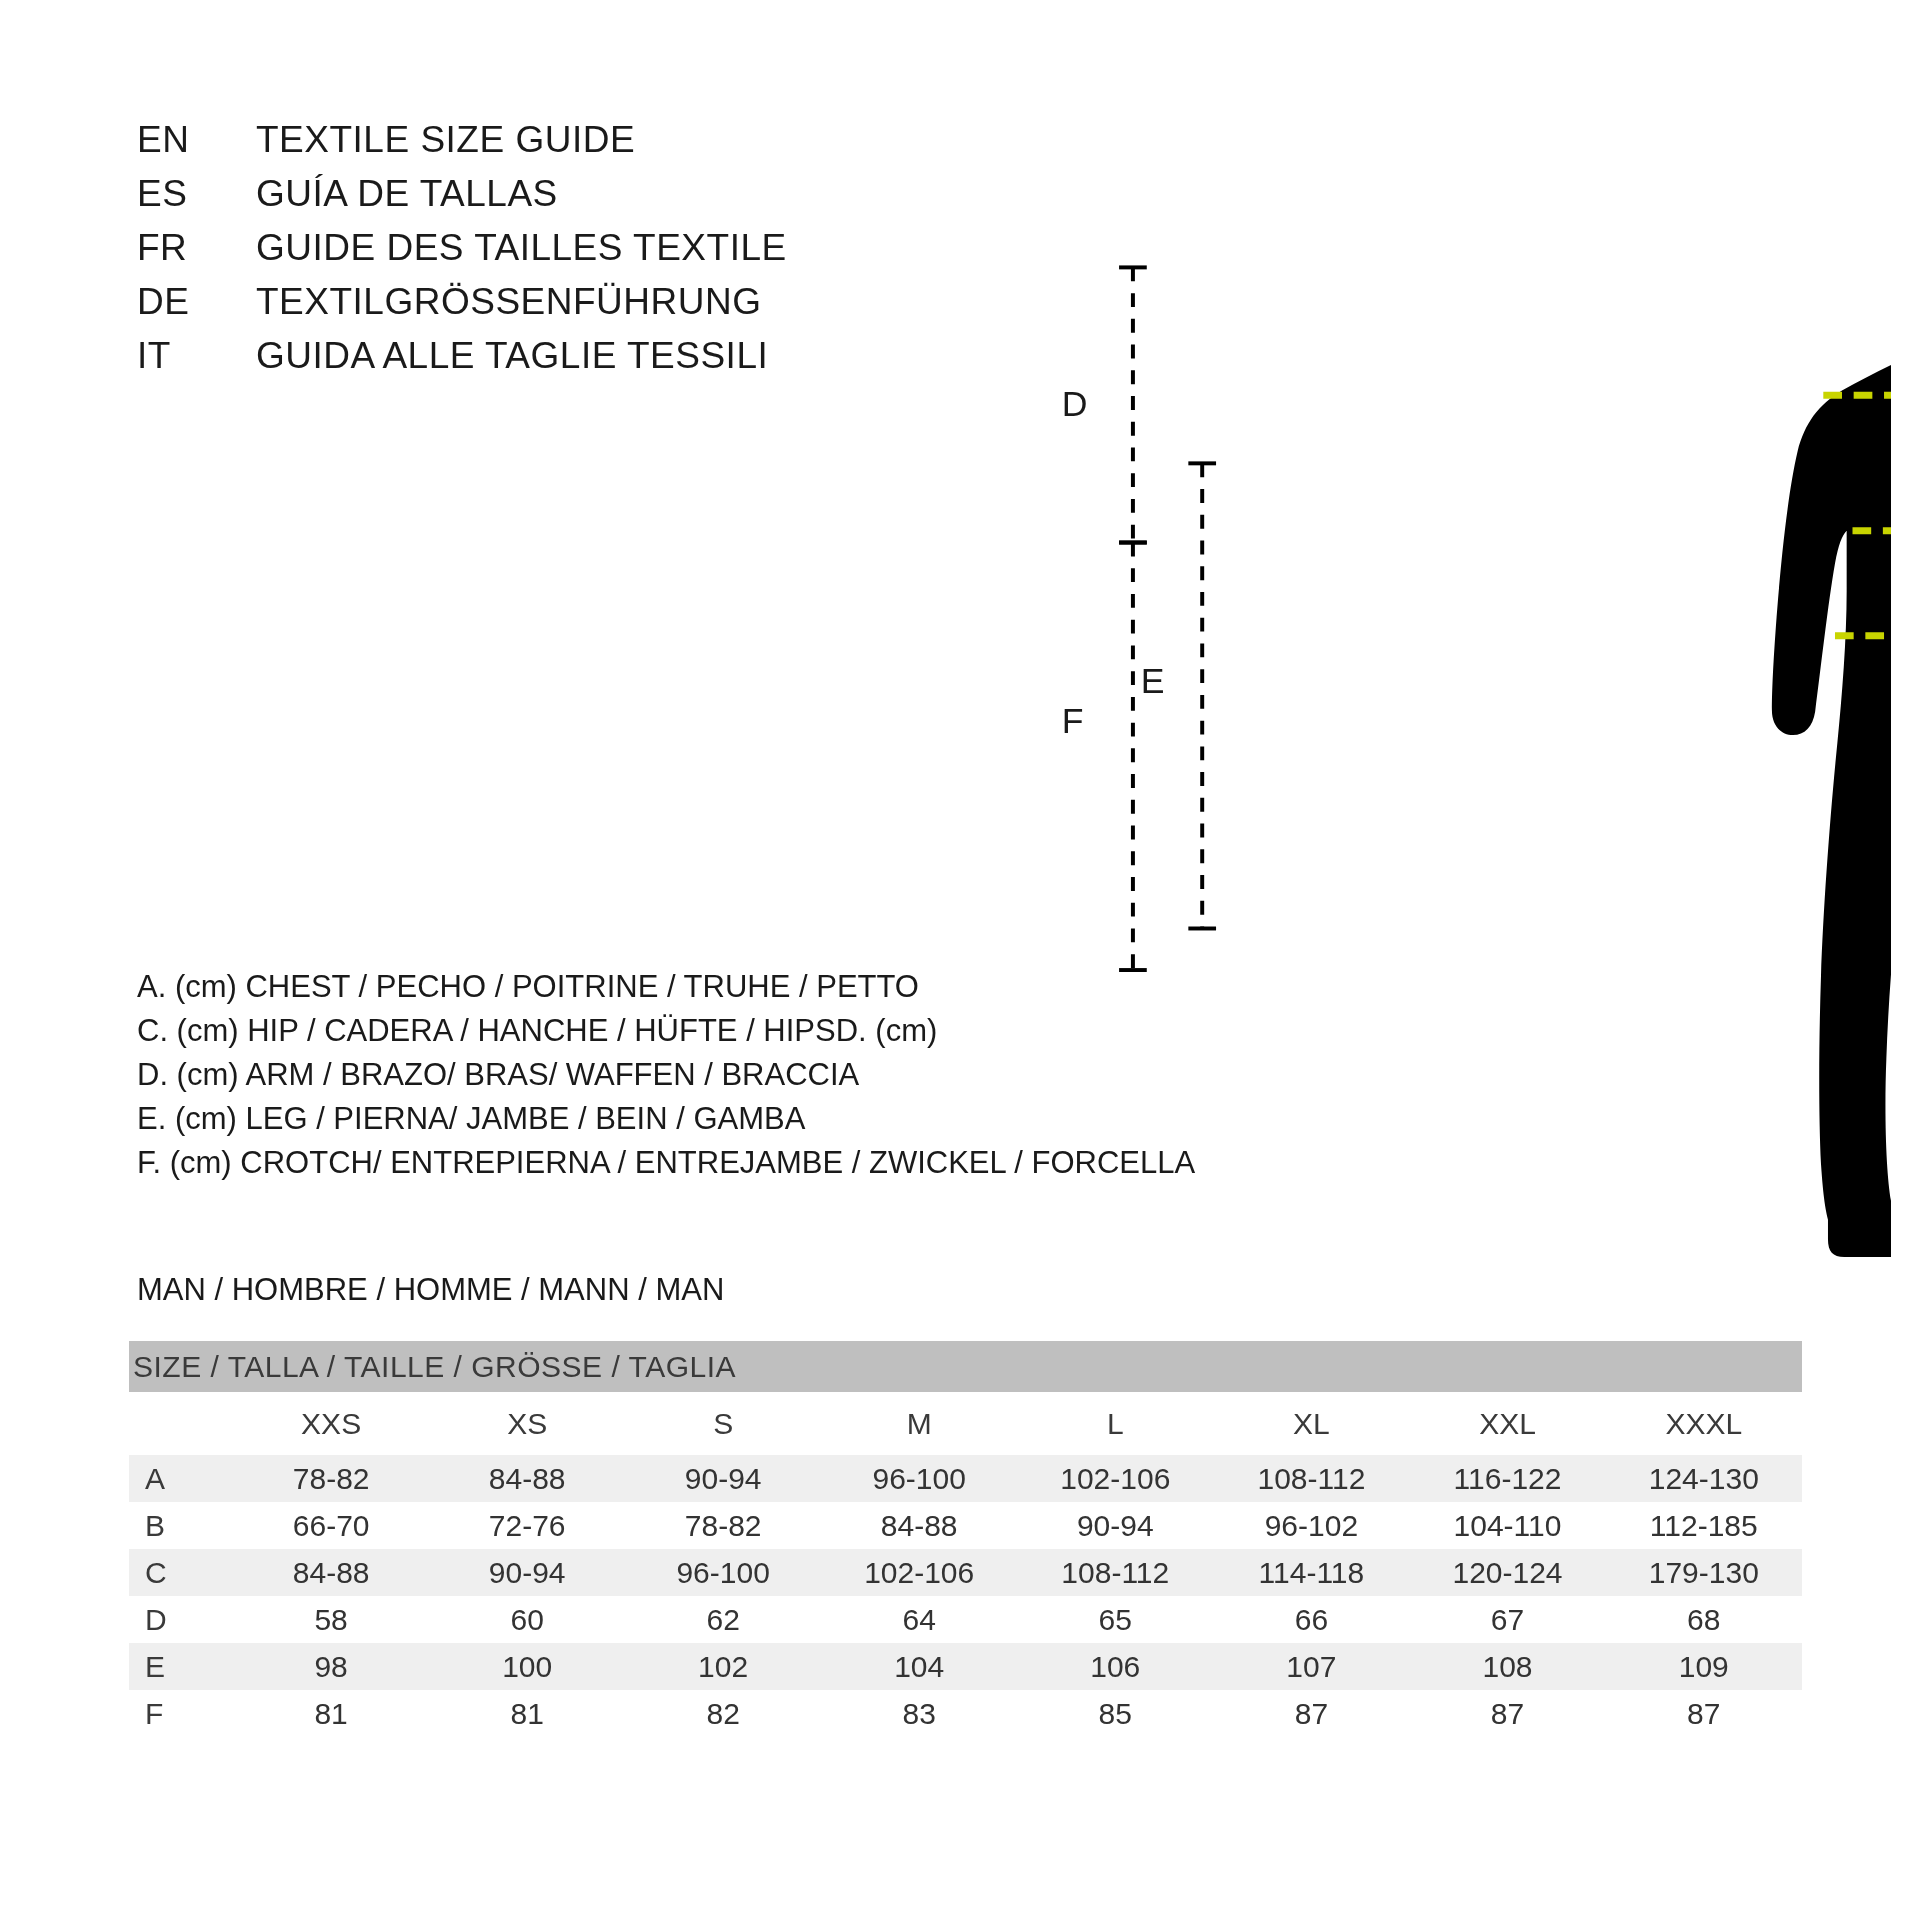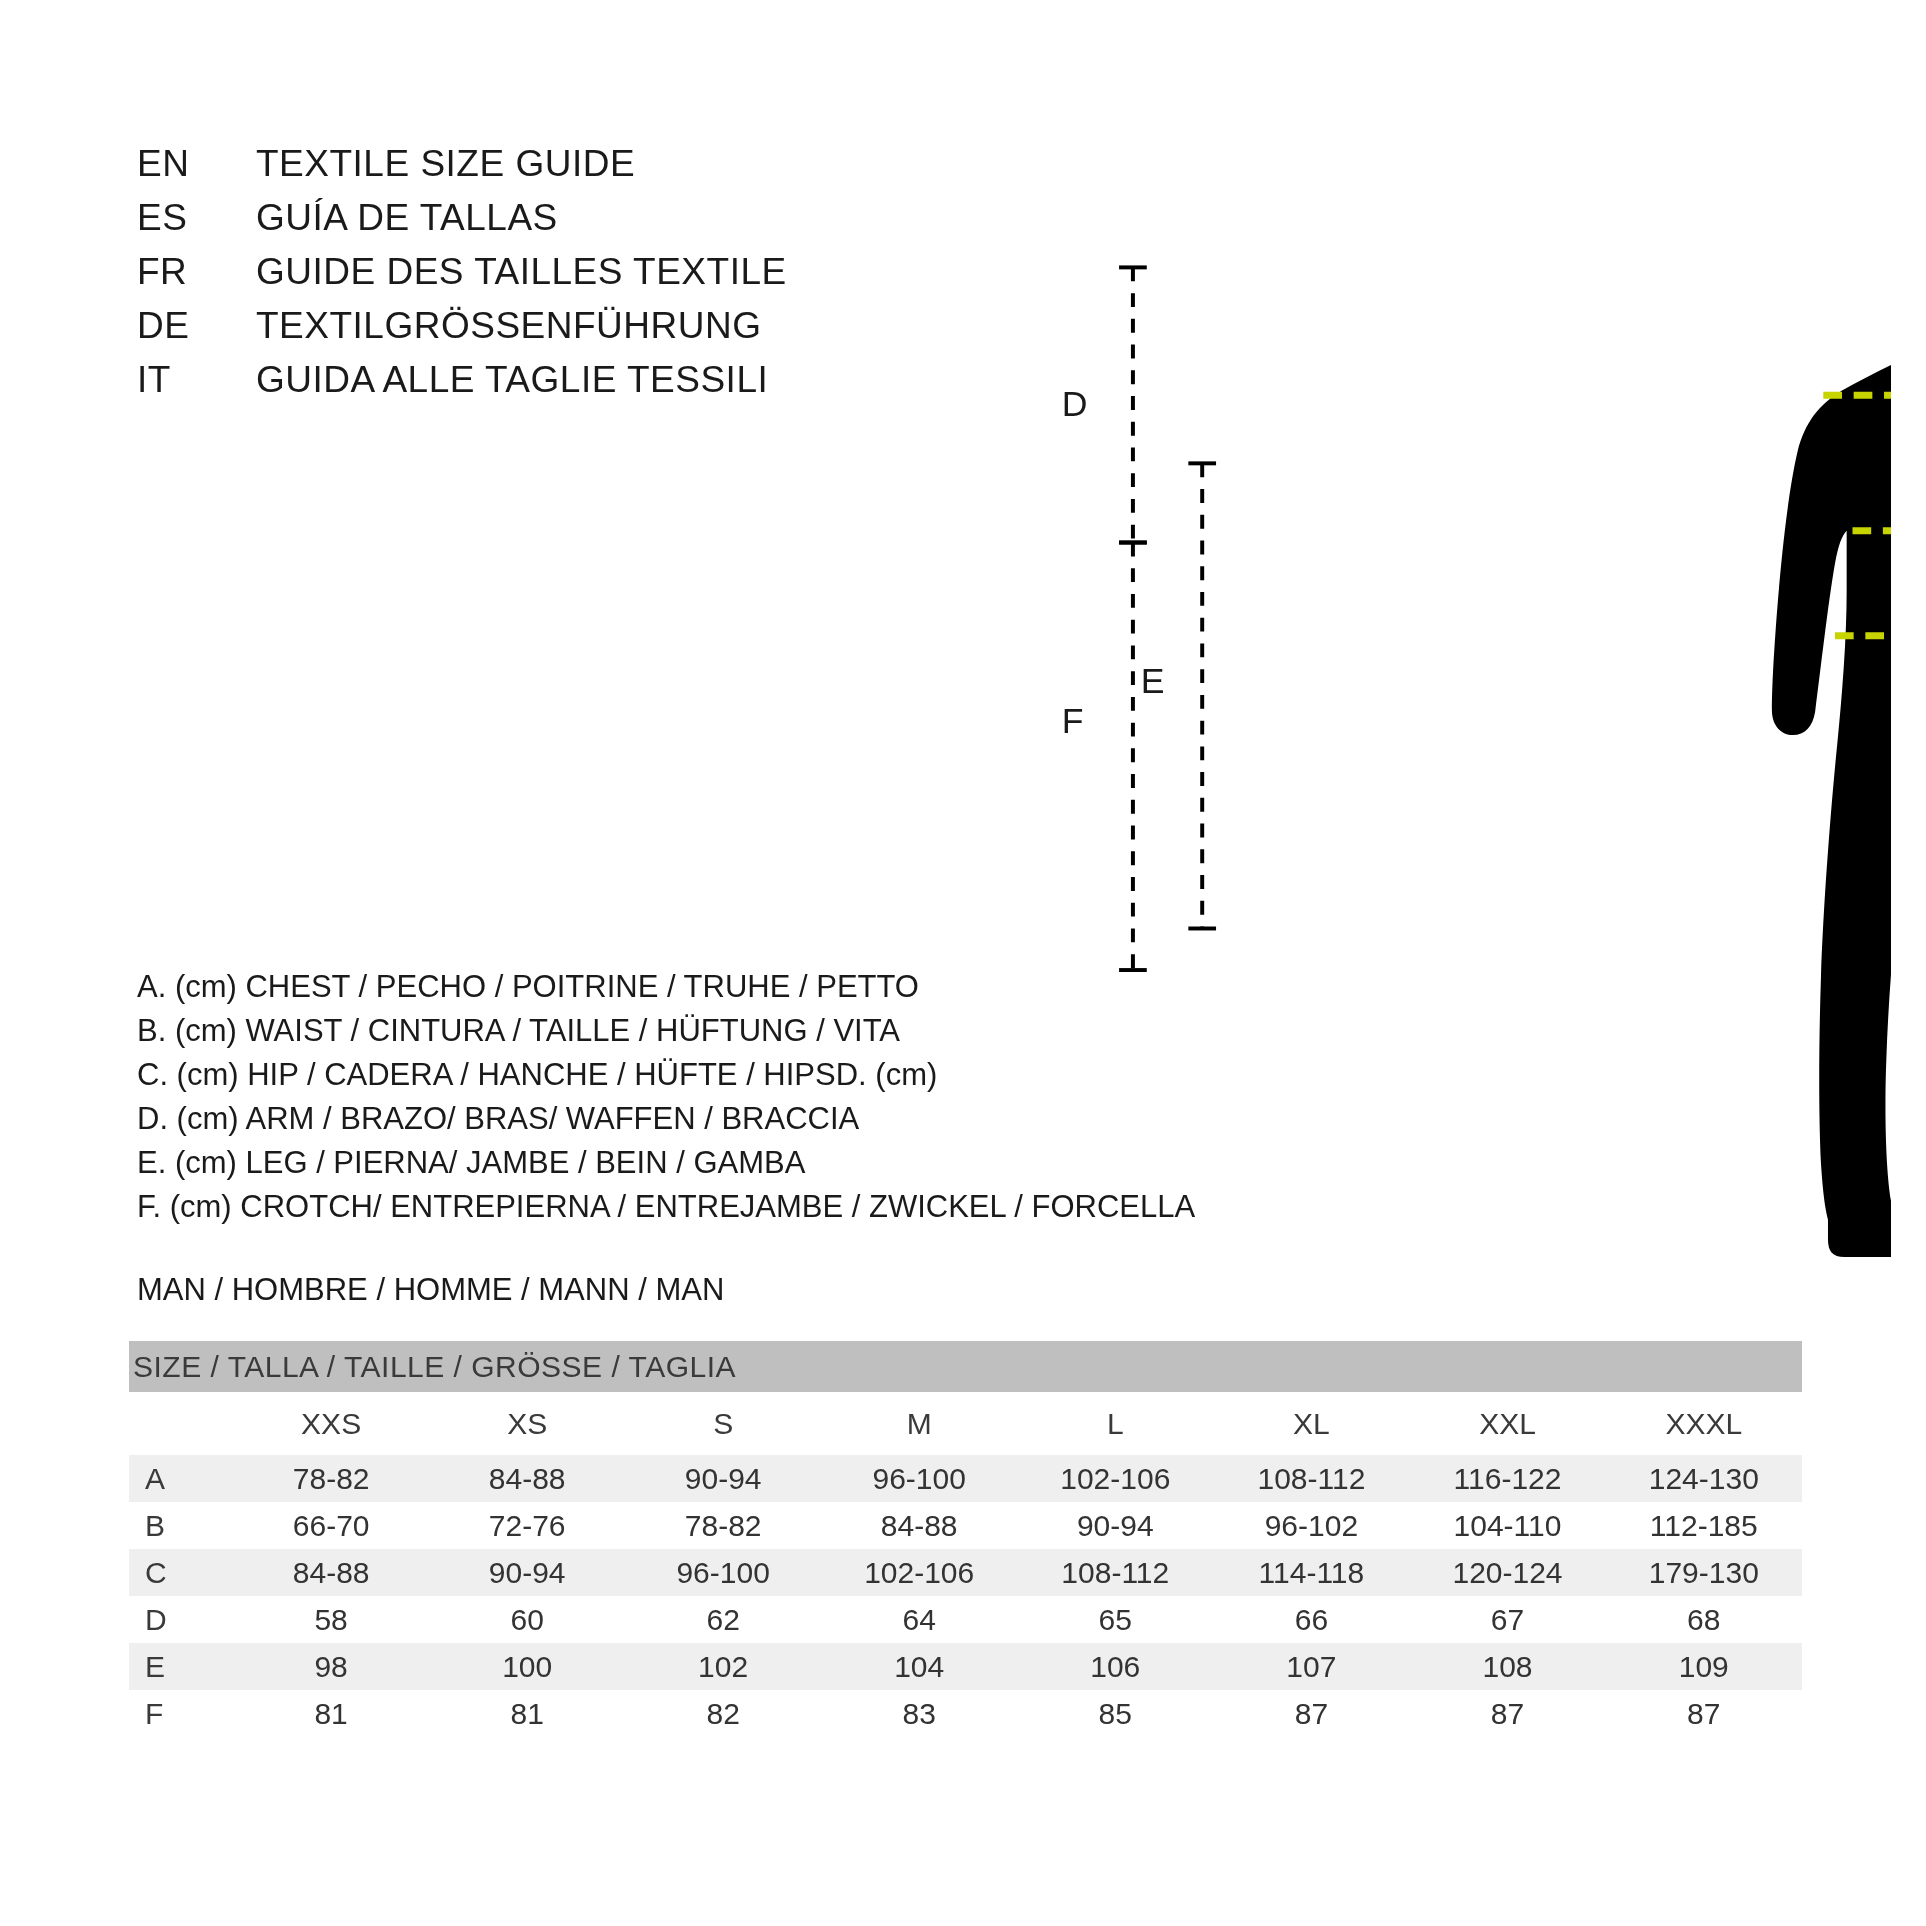--- a/index.html
+++ b/index.html
@@ -15,21 +15,20 @@
     position: relative;
     overflow: hidden;
   }
 
   
   #lang-block {
     position: absolute;
     left: 137px;
     top: 119px;
     width: 752px;
-    margin-top: 24px;
   }
   .lang-row {
     display: flex;
     align-items: baseline;
     margin-bottom: 12px;
   }
   .lang-code {
     width: 119px;
     font-size: 37px;
     letter-spacing: 0.5px;
@@ -141,21 +140,20 @@
     <span class="lang-text" data-name="language-title">TEXTILGRÖSSENFÜHRUNG</span>
   </div>
   <div class="lang-row" data-name="language-row">
     <span class="lang-code" data-name="language-code">IT</span>
     <span class="lang-text" data-name="language-title">GUIDA ALLE TAGLIE TESSILI</span>
   </div>
 </div>
 
 <div id="legend-block" data-name="measurement-legend">
   <div class="legend-row" data-name="legend-item-a">A. (cm) CHEST / PECHO / POITRINE / TRUHE / PETTO</div>
-  <div class="legend-row" data-name="legend-item-b">B. (cm) WAIST / CINTURA / TAILLE / HÜFTUNG / VITA</div>
   <div class="legend-row" data-name="legend-item-c">C. (cm) HIP / CADERA / HANCHE / HÜFTE / HIPSD. (cm)</div>
   <div class="legend-row" data-name="legend-item-d">D. (cm) ARM / BRAZO/ BRAS/ WAFFEN / BRACCIA</div>
   <div class="legend-row" data-name="legend-item-e">E. (cm) LEG / PIERNA/ JAMBE / BEIN / GAMBA</div>
   <div class="legend-row" data-name="legend-item-f">F. (cm) CROTCH/ ENTREPIERNA / ENTREJAMBE / ZWICKEL / FORCELLA</div>
 </div>
 
 <div id="gender-label" data-name="gender-label">MAN / HOMBRE / HOMME / MANN / MAN</div>
 
 <div id="figure-panel" data-name="body-diagram">
   <svg id="figure-svg" width="861" height="1218" viewBox="0 0 870 1230" xmlns="http://www.w3.org/2000/svg">

